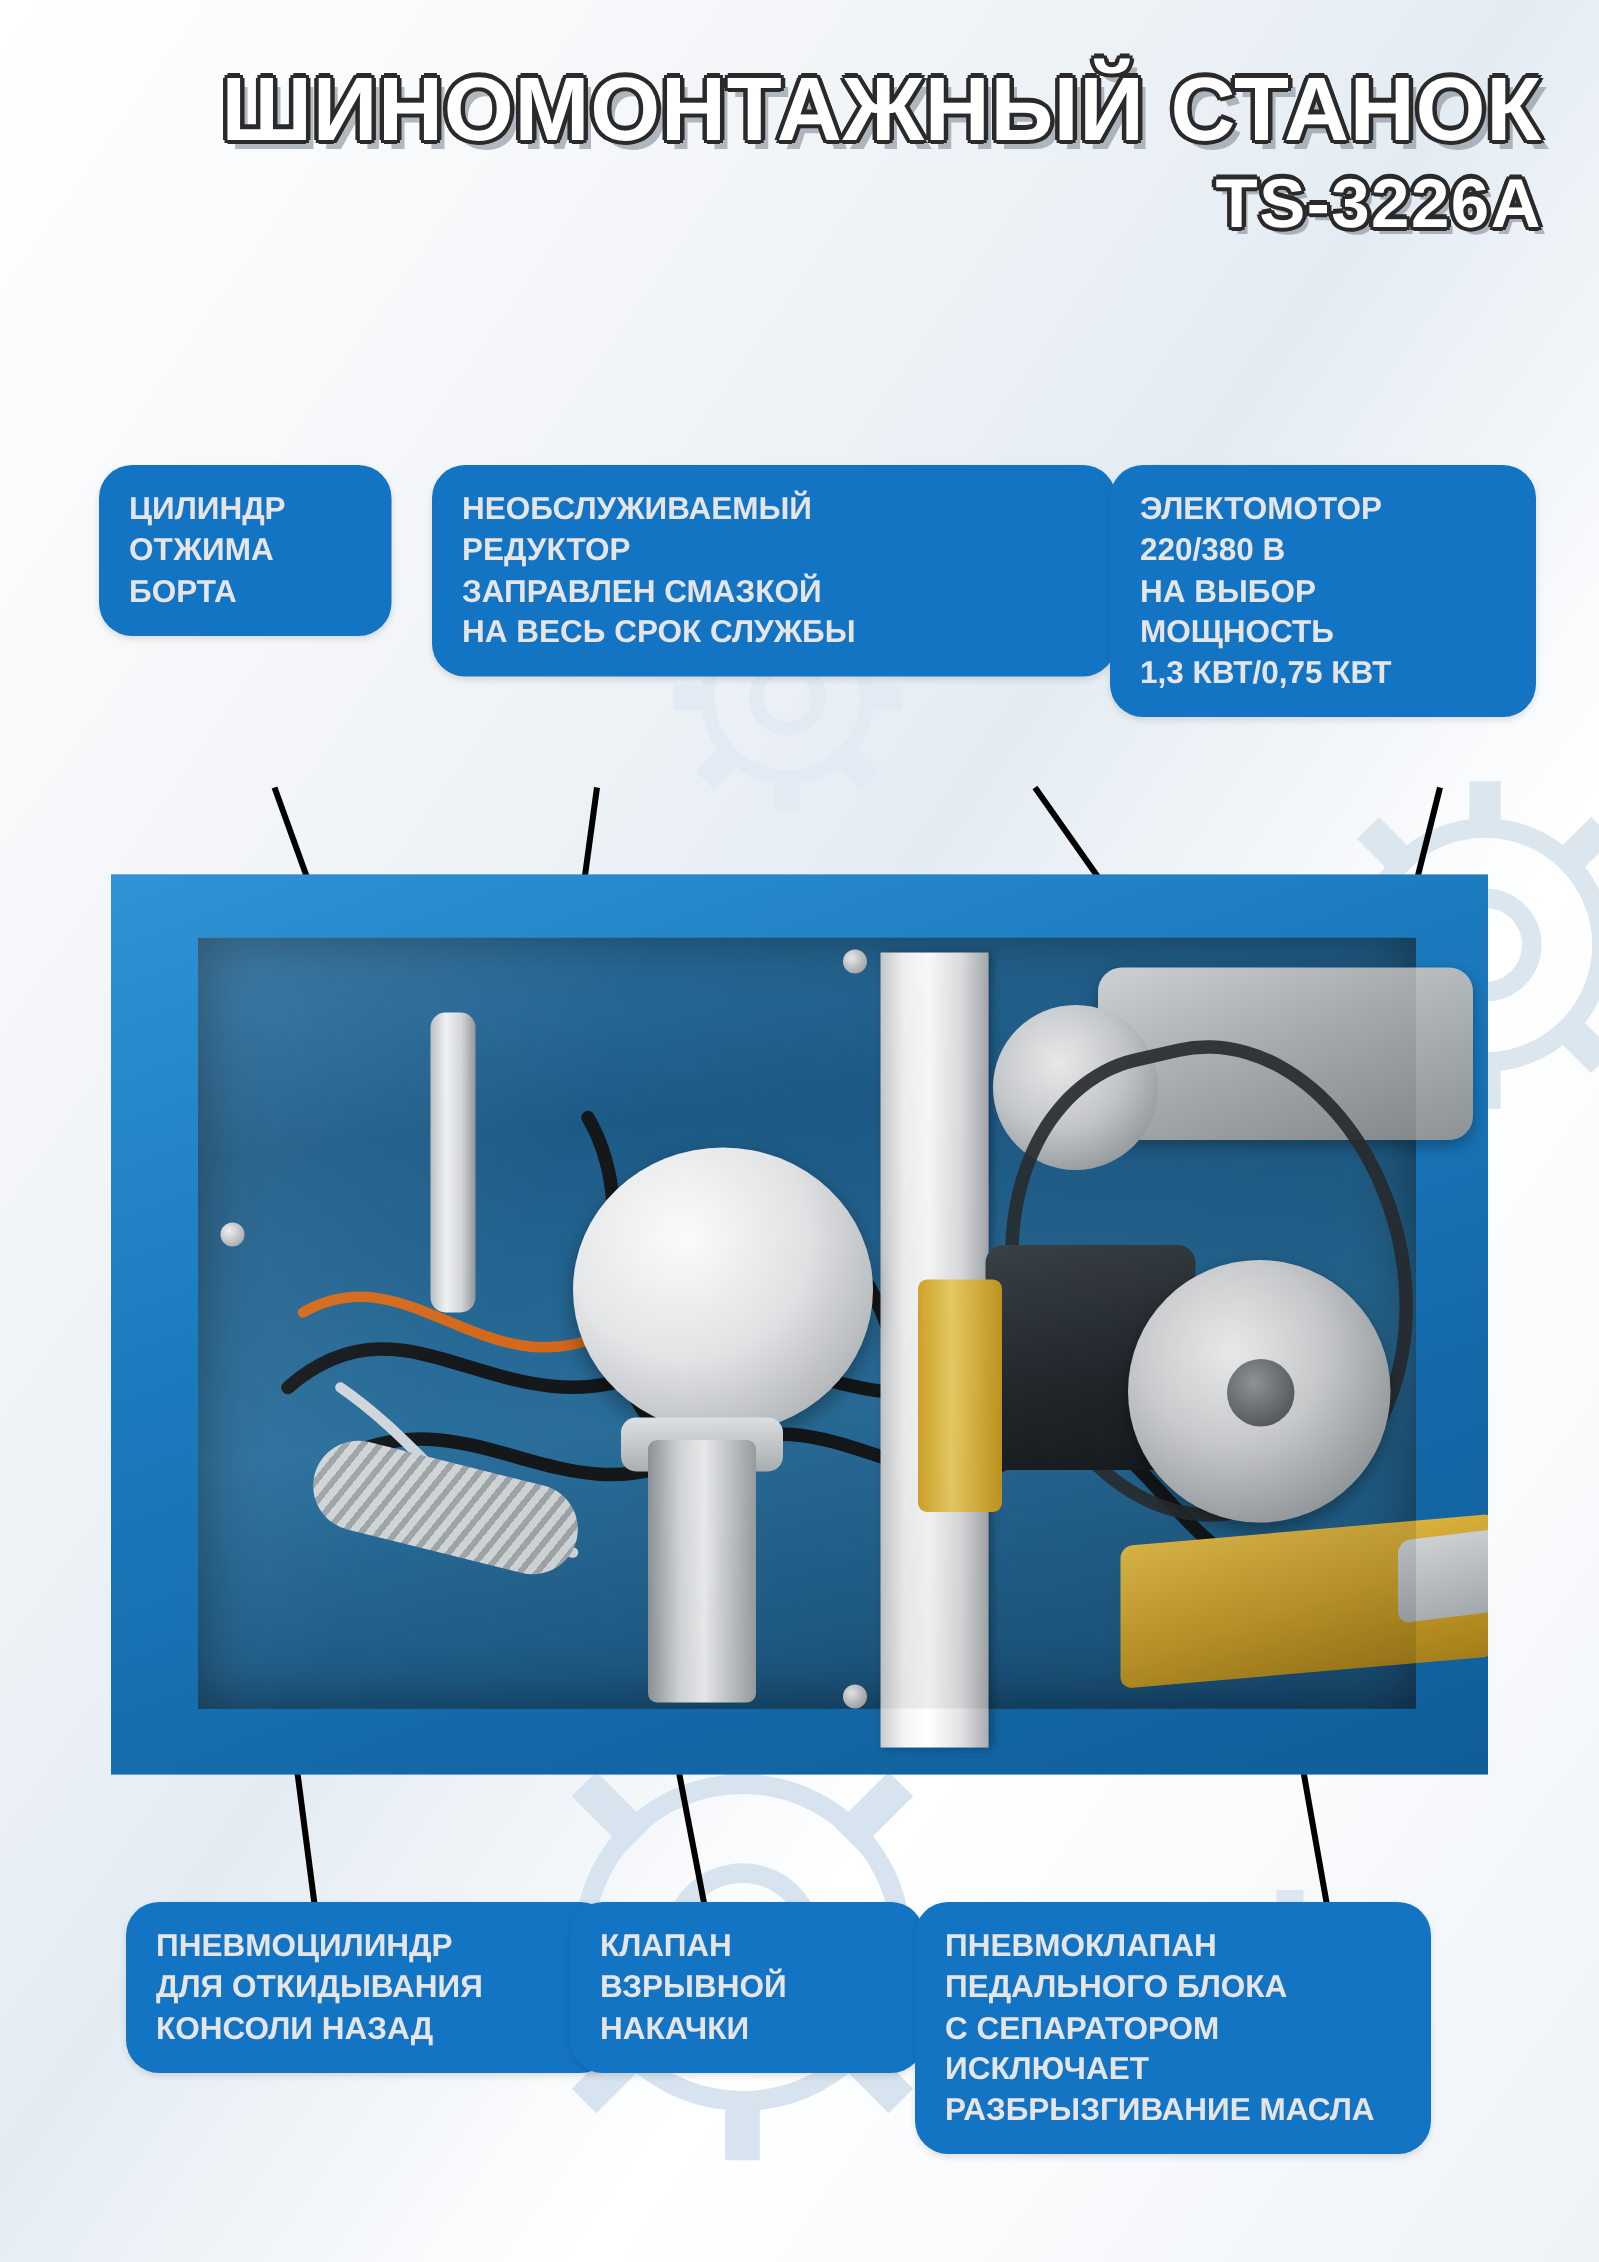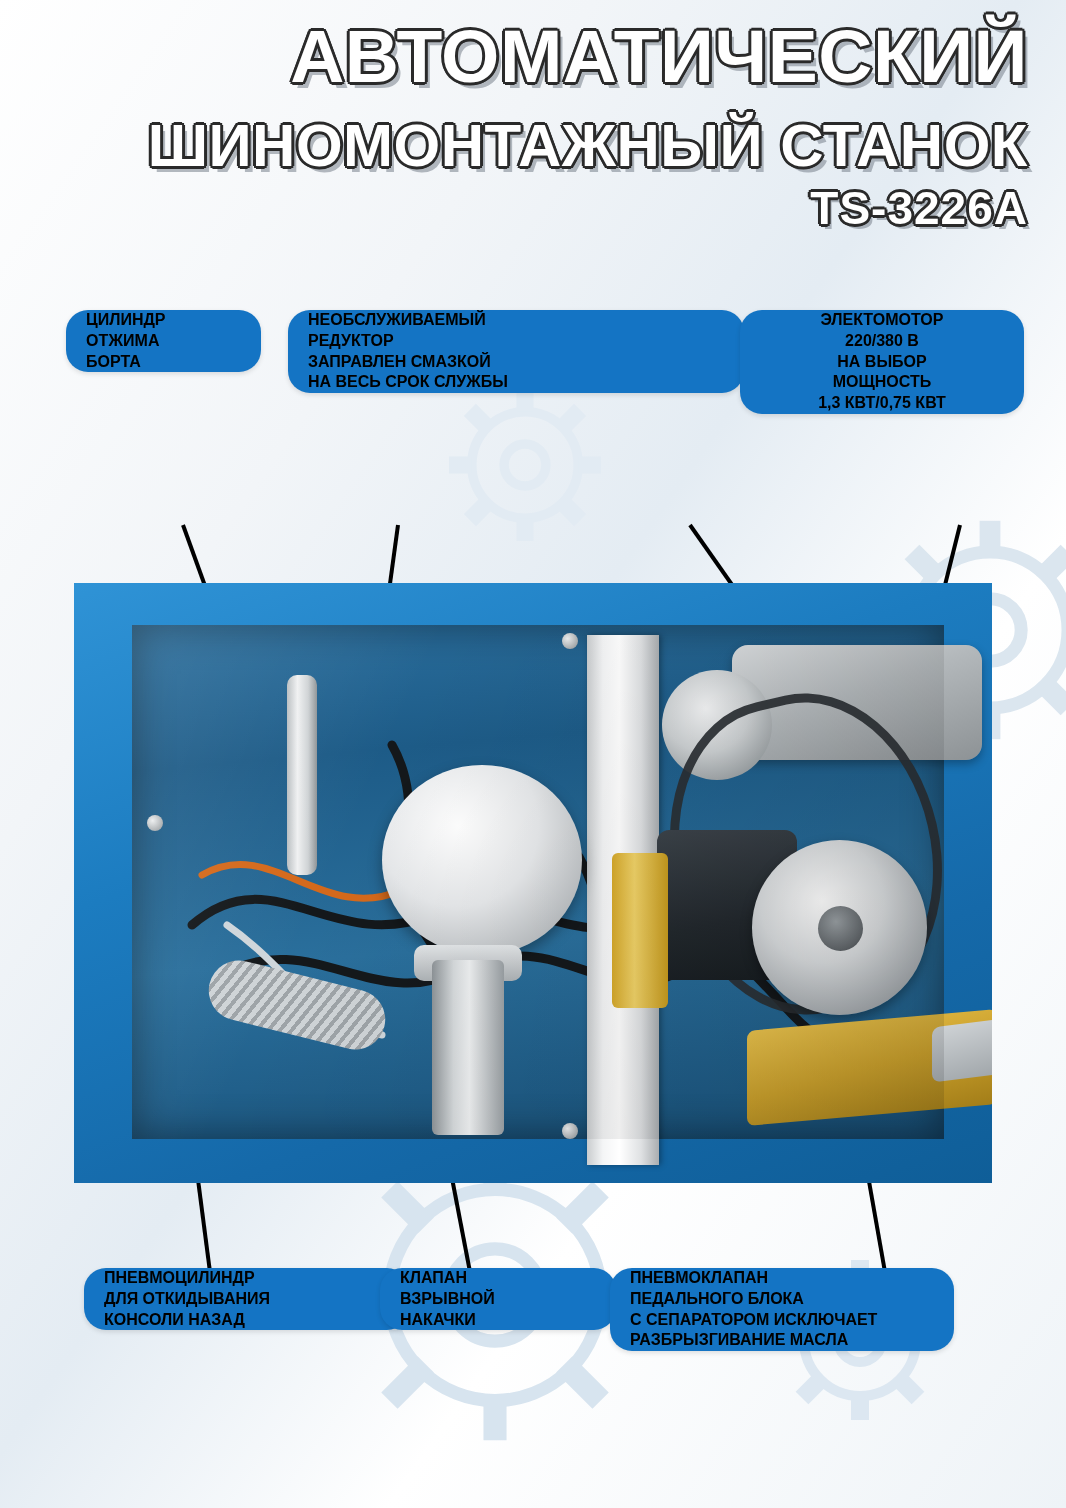--- a/index.html
+++ b/index.html
@@ -72,25 +72,25 @@
        3px 0 0 #2a2a2a, -3px 0 0 #2a2a2a, 0 3px 0 #2a2a2a, 0 -3px 0 #2a2a2a,
        2px 2px 0 #2a2a2a, -2px 2px 0 #2a2a2a, 2px -2px 0 #2a2a2a, -2px -2px 0 #2a2a2a,
        4px 5px 0 rgba(120,130,140,0.55);
   }
 
   
   .callout {
     position: absolute;
     background: #1474c4;
     border-radius: 22px;
-    color: #000000;
+    color: #e5e5e5;
     font-weight: bold;
-    font-size: 16px;
+    font-size: 21px;
     line-height: 1.30;
-    padding: 0 20px;
+    padding: 16px 20px;
     box-sizing: border-box;
     text-transform: uppercase;
     box-shadow: 0 2px 5px rgba(0,0,0,0.12);
     white-space: pre-line;
   }
 
   
   .leaders {
     position: absolute;
     inset: 0;
@@ -292,21 +292,20 @@
           <line x1="21" y1="21" x2="30" y2="30"></line>
           <line x1="70" y1="70" x2="79" y2="79"></line>
           <line x1="21" y1="79" x2="30" y2="70"></line>
           <line x1="70" y1="30" x2="79" y2="21"></line>
         </g>
       </g>
     </svg>
   </div>
 
   <div class="headline">
-    <div class="title-1">АВТОМАТИЧЕСКИЙ</div>
     <div class="title-2">ШИНОМОНТАЖНЫЙ СТАНОК</div>
     <div class="model">TS-3226A</div>
   </div>
 
   <svg class="leaders" width="1066" height="1508">
     <g stroke="#000000" stroke-width="4" fill="none">
       <line x1="183" y1="525" x2="268" y2="760"></line>
       <line x1="398" y1="525" x2="368" y2="745"></line>
       <line x1="690" y1="525" x2="785" y2="660"></line>
       <line x1="960" y1="525" x2="880" y2="845"></line>
@@ -366,21 +365,21 @@
     </div>
   </div>
 
   <div class="callout" style="left:66px;  top:310px; width:195px;">ЦИЛИНДР
 ОТЖИМА
 БОРТА</div>
   <div class="callout" style="left:288px; top:310px; width:456px;">НЕОБСЛУЖИВАЕМЫЙ
 РЕДУКТОР
 ЗАПРАВЛЕН СМАЗКОЙ
 НА ВЕСЬ СРОК СЛУЖБЫ</div>
-  <div class="callout" style="left:740px; top:310px; width:284px;text-align:center;">ЭЛЕКТОМОТОР
+  <div class="callout" style="left:740px; top:310px; width:284px;">ЭЛЕКТОМОТОР
 220/380 В
 НА ВЫБОР
 МОЩНОСТЬ
 1,3 кВт/0,75 кВт</div>
 
   <div class="callout" style="left:84px;  top:1268px; width:325px;">ПНЕВМОЦИЛИНДР
 ДЛЯ ОТКИДЫВАНИЯ
 КОНСОЛИ НАЗАД</div>
   <div class="callout" style="left:380px; top:1268px; width:236px;">КЛАПАН
 ВЗРЫВНОЙ

